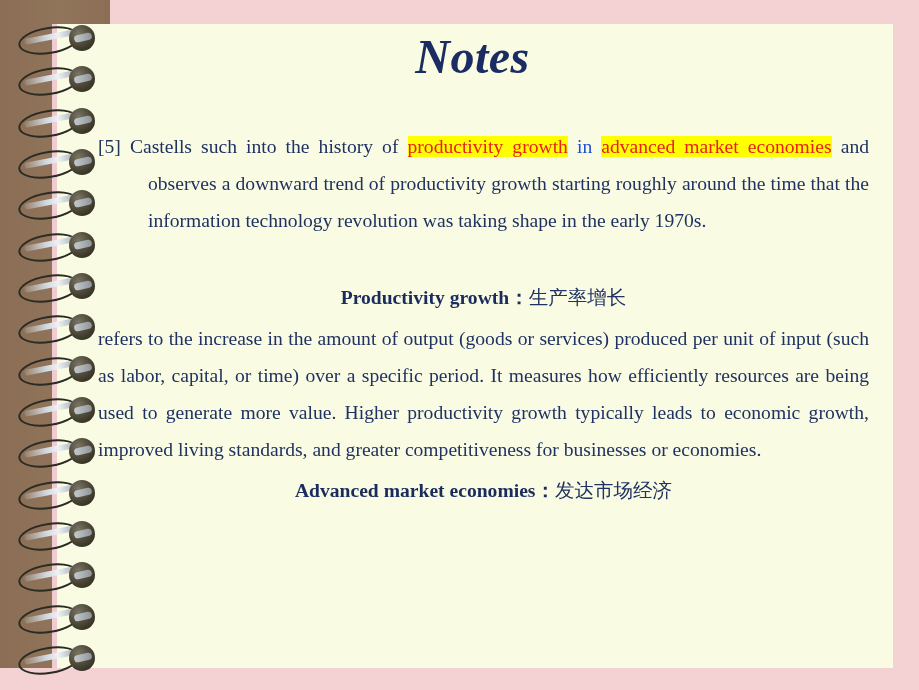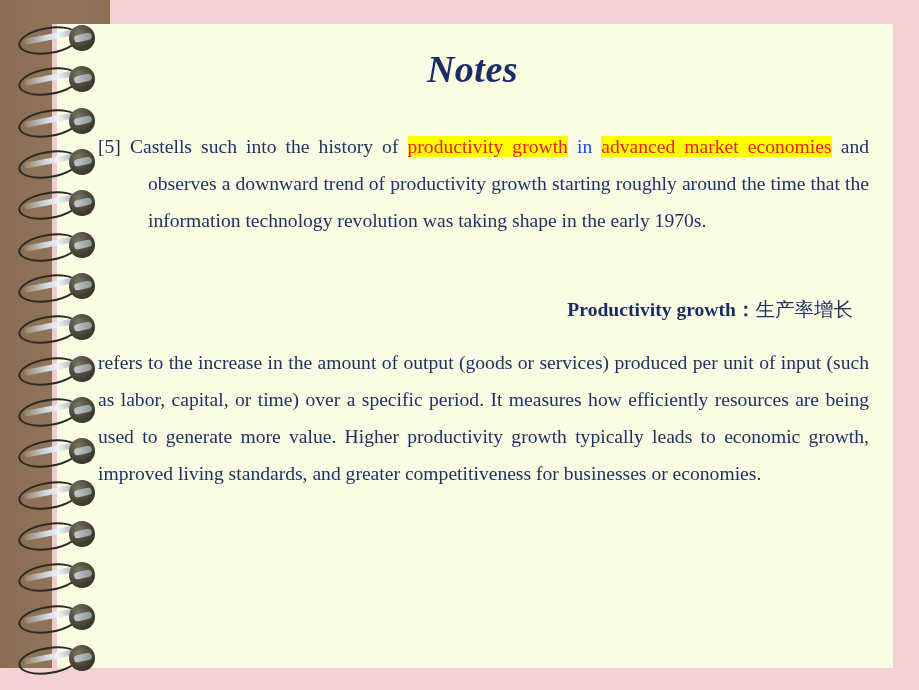--- a/index.html
+++ b/index.html
@@ -121,27 +121,27 @@
     position: absolute;
     left: 0;
     top: 0;
     width: 100%;
     height: 100%;
   }
 
   #title {
     position: absolute;
     left: 0;
-    top: 26px;
+    top: 9px;
     width: 841px;
     text-align: center;
     font-family: "Liberation Serif", "DejaVu Serif", serif;
     font-style: italic;
     font-weight: bold;
-    font-size: 38px;
+    font-size: 48px;
     line-height: 1;
     color: #1a2c63;
     letter-spacing: 0.5px;
   }
 
   #body {
     position: absolute;
     left: 46px;
     top: 104px;
     width: 771px;
@@ -177,22 +177,22 @@
     font-weight: bold;
     color: #1a2c5e;
   }
   .cn {
     font-family: "DejaVu Sans", "Liberation Sans", sans-serif;
     font-weight: normal;
     font-size: 19.5px;
     color: #1f3262;
   }
   p.defhead {
-    margin: 16px;
-    text-align: right;
+    margin: 4px;
+    text-align: center;
   }
 </style>
 </head>
 <body>
 
 <div id="slide">
 
   <div id="brown-band"></div>
 
   <div id="page">
@@ -212,20 +212,23 @@
         </p>
 
         <div class="spacer"></div>
 
         <p class="defhead">
           <span class="term">Productivity growth</span><span class="term">：</span><span class="cn">生产率增长</span>
         </p>
 
         <p class="para">refers to the increase in the amount of output (goods or services) produced per unit of input (such as labor, capital, or time) over a specific period. It measures how efficiently resources are being used to generate more value. Higher productivity growth typically leads to economic growth, improved living standards, and greater competitiveness for businesses or economies.</p>
 
+        <p class="defhead">
+          <span class="term">Advanced market economies</span><span class="term">：</span><span class="cn">发达市场经济</span>
+        </p>
 
 
       </div>
     </div>
   </div>
 
   <div id="binding">
       <div class="ring" style="top: 24px;">
         <div class="loop"></div>
         <div class="shine"></div>

